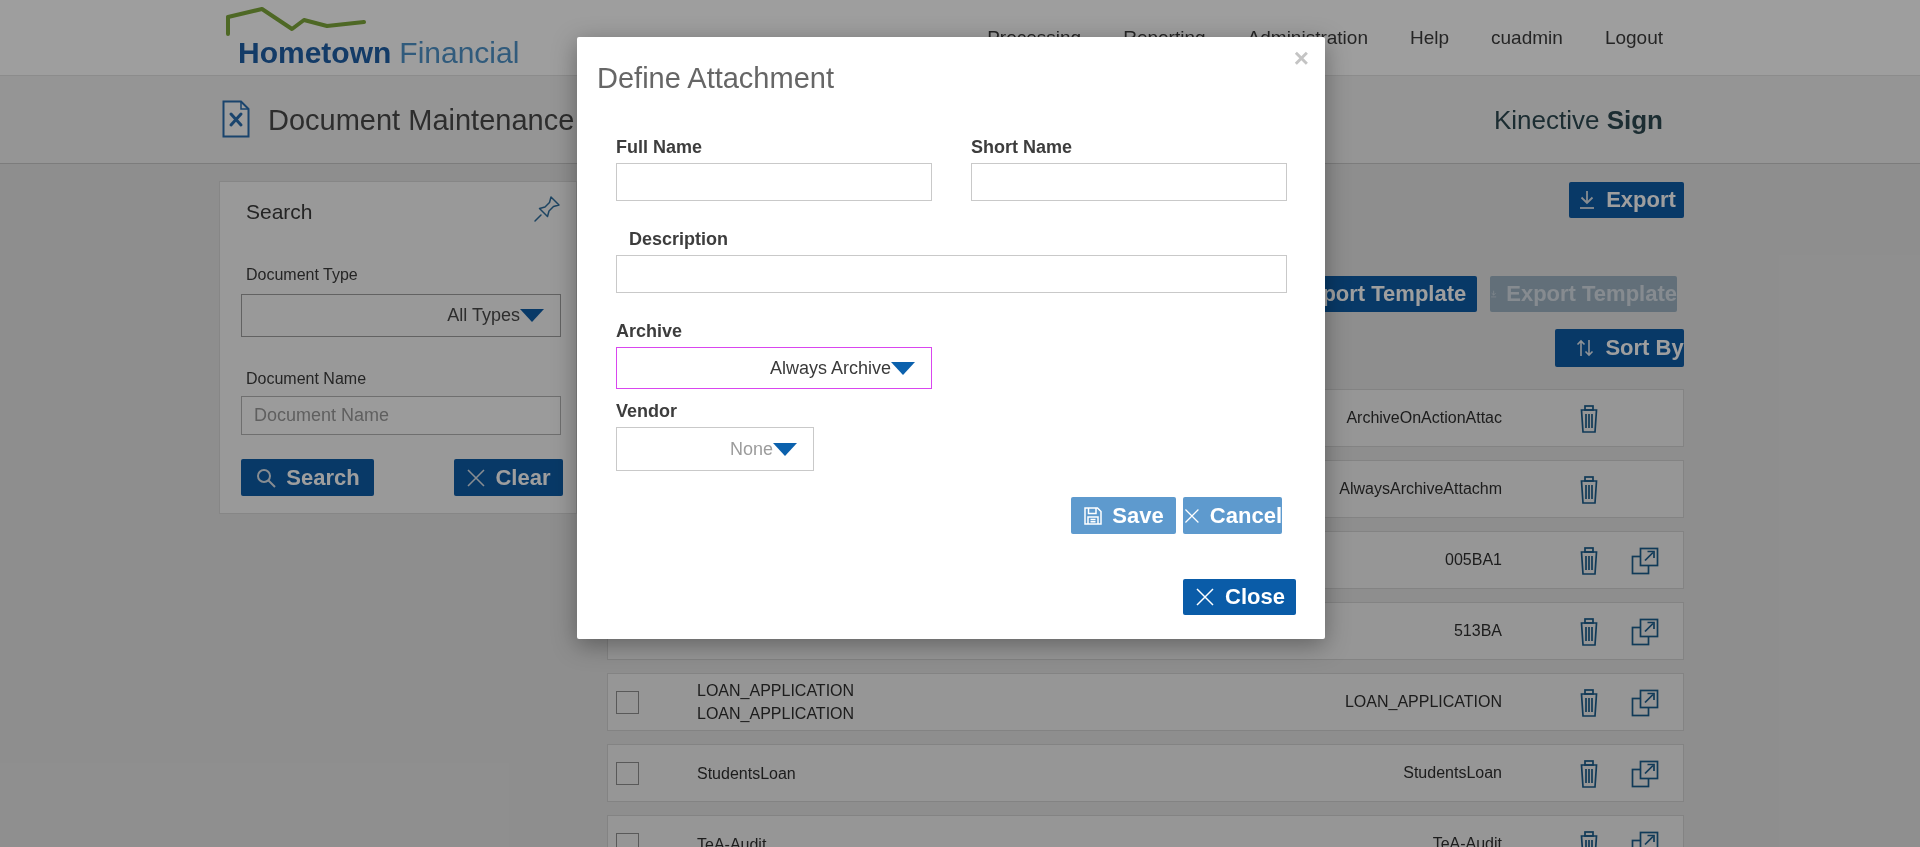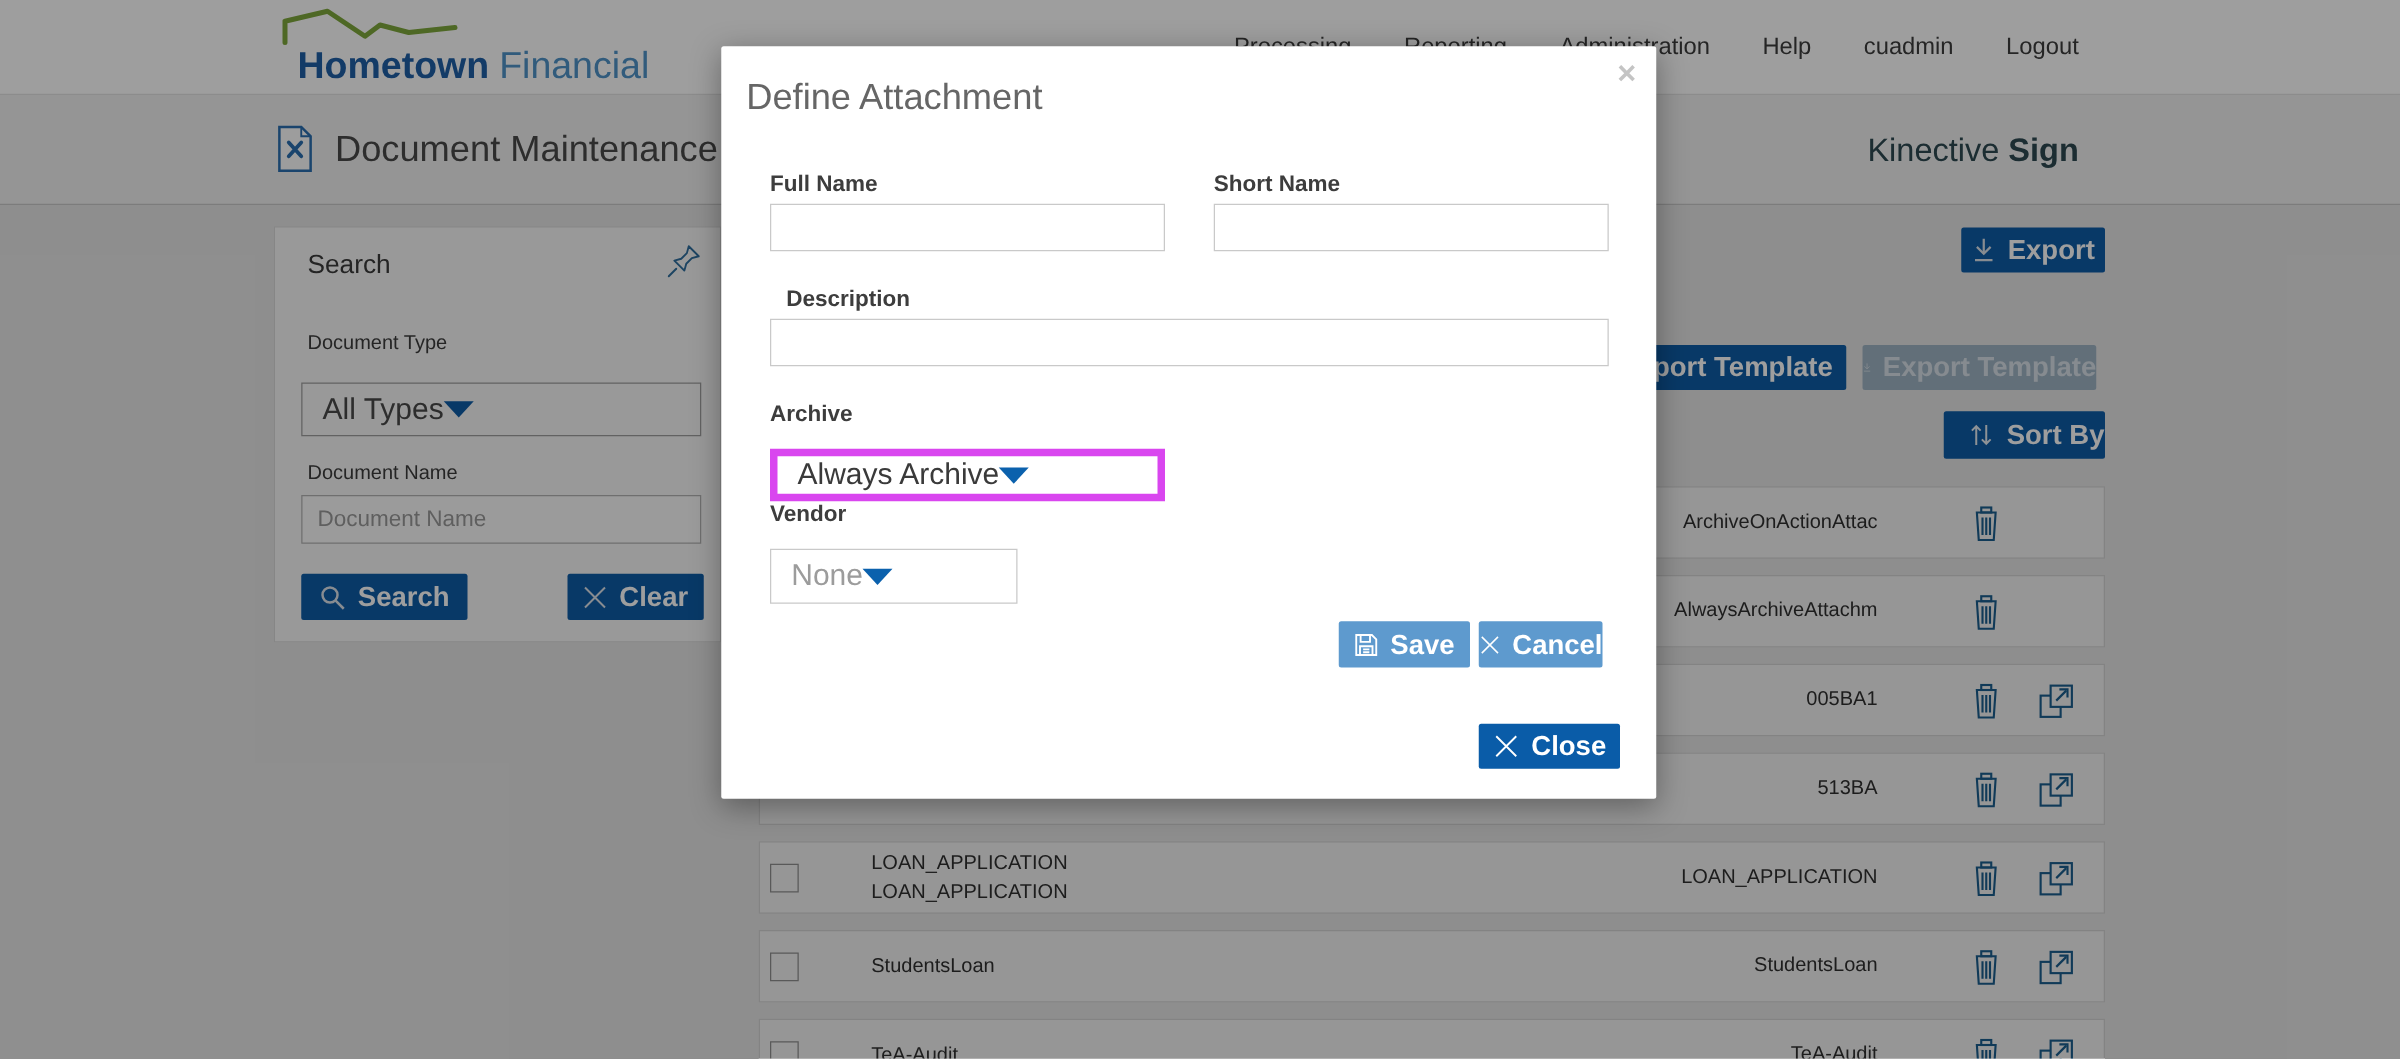--- a/index.html
+++ b/index.html
@@ -24,21 +24,21 @@
   .doc-icon { position:absolute; left:222px; top:24px; }
   .page-title { position:absolute; left:268px; top:50%; transform:translateY(-50%); font-size:29px; color:#4a4a4a; white-space:nowrap; }
   .brand { position:absolute; right:257px; top:50%; transform:translateY(-50%); font-size:26px; color:#2e4a52; white-space:nowrap; }
   .brand b { font-weight:bold; }
 
   
   .search-panel { position:absolute; left:219px; top:181px; width:358px; height:333px; background:#f7f7f7; border:1px solid #d9d9d9; }
   .panel-title { position:absolute; left:26px; top:18px; font-size:21px; color:#3a3a3a; }
   .pin { position:absolute; right:12px; top:10px; }
   .field-label { position:absolute; font-size:16px; color:#3c3c3c; white-space:nowrap; }
-  .select { position:absolute; display:flex; align-items:center; justify-content:flex-start; padding:0 16px; font-size:24px; cursor:pointer;margin-top:12px; }
+  .select { position:absolute; display:flex; align-items:center; justify-content:flex-end; padding:0 16px; font-size:18px; cursor:pointer; }
   .caret { width:0; height:0; border-left:12px solid transparent; border-right:12px solid transparent; border-top:13px solid #0b61ad; }
   .text-input { position:absolute; border:1px solid #b3b3b3; background:#fbfbfb; font-size:18px; padding:0 12px; font-family:inherit; color:#333; outline:none; }
   .text-input::placeholder { color:#9a9a9a; }
 
   .btn { position:absolute; display:flex; align-items:center; justify-content:center; gap:9px; color:#fff; font-weight:bold; font-size:22px; border-radius:2px; cursor:pointer; white-space:nowrap; }
   .btn-navy { background:#0d5ca7; }
   .btn-light { background:#5e9ace; }
   .btn-disabled { background:#9fb4c4; color:#d9e1e8; cursor:default; }
 
   
@@ -68,21 +68,21 @@
   .overlay { position:absolute; inset:0; background:rgba(0,0,0,0.38); }
   .modal { position:absolute; left:577px; top:37px; width:748px; height:602px; background:#ffffff; border-radius:2px; box-shadow:0 6px 24px rgba(0,0,0,0.35); }
   .modal-title { position:absolute; left:20px; top:25px; font-size:29px; color:#666666; }
   .modal-close-x { position:absolute; right:16px; top:8px; font-size:26px; color:#c4c4c4; cursor:pointer; line-height:1; font-weight:bold; }
   .m-label { position:absolute; font-size:18px; color:#3d3d3d; white-space:nowrap;font-weight:bold; }
   .m-input { position:absolute; border:1px solid #c9c9c9; background:#fff; height:38px; font-size:18px; padding:0 12px; font-family:inherit; color:#333; outline:none; }
   .fullname-label { left:39px; top:100px; }   .fullname-input { left:39px; top:126px; width:316px; }
   .shortname-label { left:394px; top:100px; } .shortname-input { left:394px; top:126px; width:316px; }
   .description-label { left:52px; top:192px;text-align:right; }.description-input { left:39px; top:218px; width:671px; }
   .archive-label { left:39px; top:284px; }
-  .archive-select { left:39px; top:310px; width:316px; height:42px; border:6px solid #d946ef; color:#3a3a3a; background:#fff; }
+  .archive-select { left:39px; top:310px; width:316px; height:42px; border:1px solid #d946ef; color:#3a3a3a; background:#fff; }
   .vendor-label { left:39px; top:364px; }
   .vendor-select { left:39px; top:390px; width:198px; height:44px; border:1px solid #c9c9c9; color:#9c9c9c; background:#fff; }
   .save-btn { left:494px; top:460px; width:105px; height:37px; }
   .cancel-btn { left:606px; top:460px; width:99px; height:37px; }
   .close-btn { left:606px; top:542px; width:113px; height:36px; }
 </style>
 </head>
 <body>
 
 <div id="screen">

